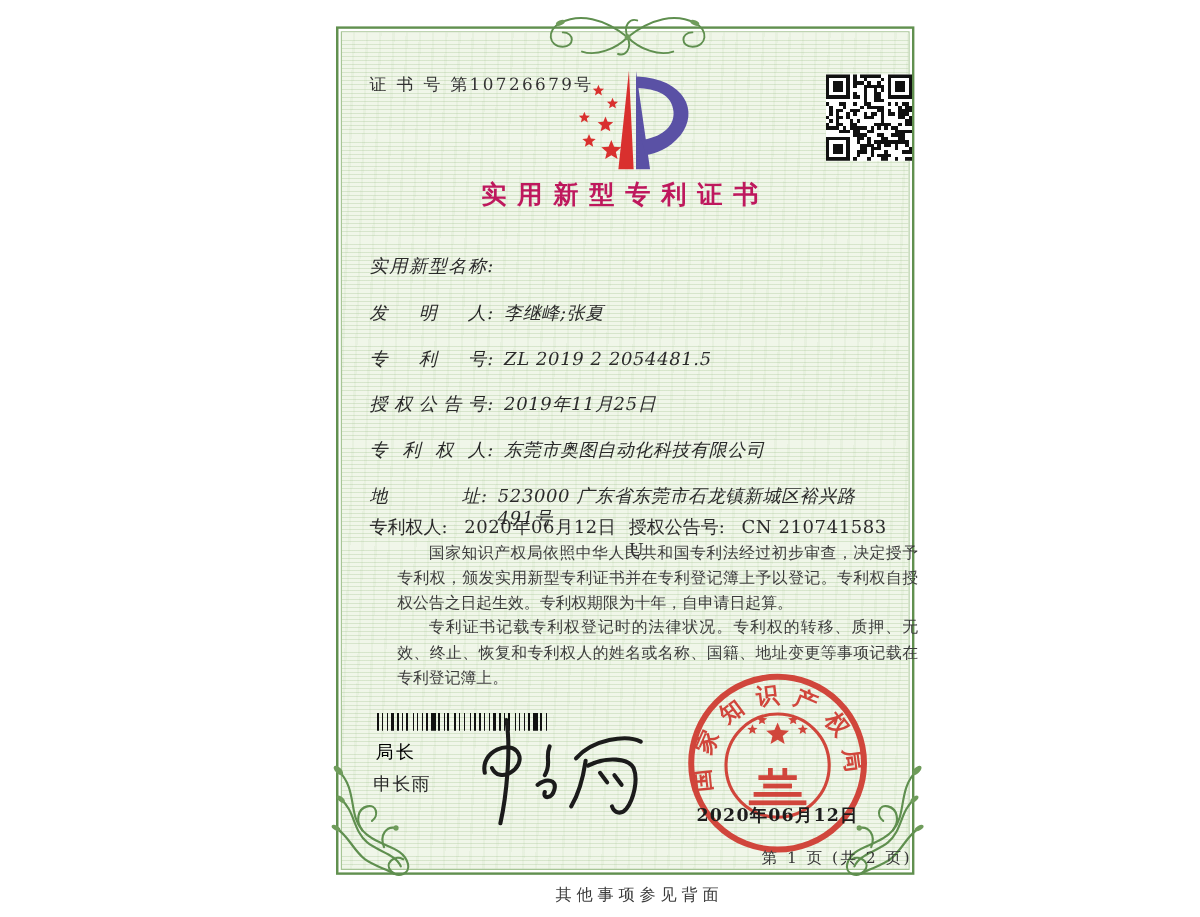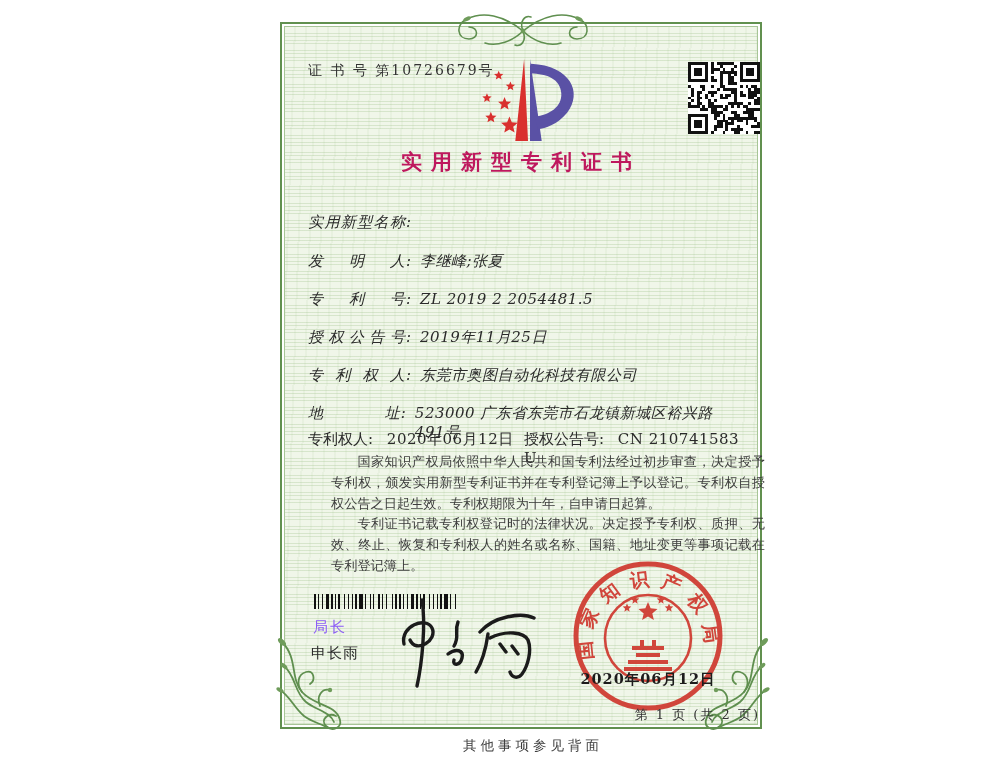--- a/index.html
+++ b/index.html
@@ -39,21 +39,21 @@
 
   .grant-row { left:26px; right:20px; top:406px; font-size:15px; color:#2a2a2a; }
   .grant-second { position:absolute; left:216px; top:0; }
 
   .paragraphs { left:25px; width:434px; top:428px; font-size:13.2px; line-height:20.8px;
     color:#3d3d3d; text-align:justify;margin-left:24px; }
   .paragraphs p { text-indent:2em; }
 
   .barcode { left:32px; top:570px; width:143px; height:15px; }
 
-  .officer-title { left:31px; top:594px; font-size:15px; letter-spacing:2px; color:#8b5cf6; }
+  .officer-title { left:31px; top:594px; font-size:15px; letter-spacing:2px; color:#000000; }
   .officer-name  { left:29px; top:620px; font-size:15px; letter-spacing:1px; color:#2a2a2a;text-align:right; }
 
   .signature { left:100px; top:562px; width:165px; height:110px; }
 
   .seal { left:288px; top:534px; width:156px; height:156px; opacity:0.92; }
   .seal-date { left:288px; top:646px; width:156px; text-align:center; font-size:14.5px;
     letter-spacing:1px; color:#1c1c1c; font-weight:600; }
 
   .page-footer { left:0; right:0; top:682px; text-align:right; font-size:13px; letter-spacing:2px; color:#333; }
 
@@ -394,21 +394,21 @@
       <span>专利权人</span><span>:</span>
       <span class="field-value">2020年06月12日</span>
       <span class="grant-second">
         <span>授权公告号</span><span>:</span>
         <span class="field-value">CN 210741583 U</span>
       </span>
     </div>
 
     <div class="abs paragraphs">
       <p>国家知识产权局依照中华人民共和国专利法经过初步审查，决定授予专利权，颁发实用新型专利证书并在专利登记簿上予以登记。专利权自授权公告之日起生效。专利权期限为十年，自申请日起算。</p>
-      <p>专利证书记载专利权登记时的法律状况。决定授予专利权、质押、无效、终止、恢复和专利权人的姓名或名称、国籍、地址变更等事项记载在专利登记簿上。</p>
+      <p>专利证书记载专利权登记时的法律状况。专利权的转移、质押、无效、终止、恢复和专利权人的姓名或名称、国籍、地址变更等事项记载在专利登记簿上。</p>
     </div>
 
     <svg class="abs barcode" viewBox="0 0 143 15" preserveAspectRatio="none" shape-rendering="crispEdges">
       <g id="barcode-bars" fill="#111111">
           <rect x="0" y="0" width="2" height="15"></rect>
           <rect x="4.2" y="0" width="1" height="15"></rect>
           <rect x="8.4" y="0" width="1" height="15"></rect>
           <rect x="11.6" y="0" width="3" height="15"></rect>
           <rect x="16.8" y="0" width="2" height="15"></rect>
           <rect x="21.000000000000004" y="0" width="1" height="15"></rect>

